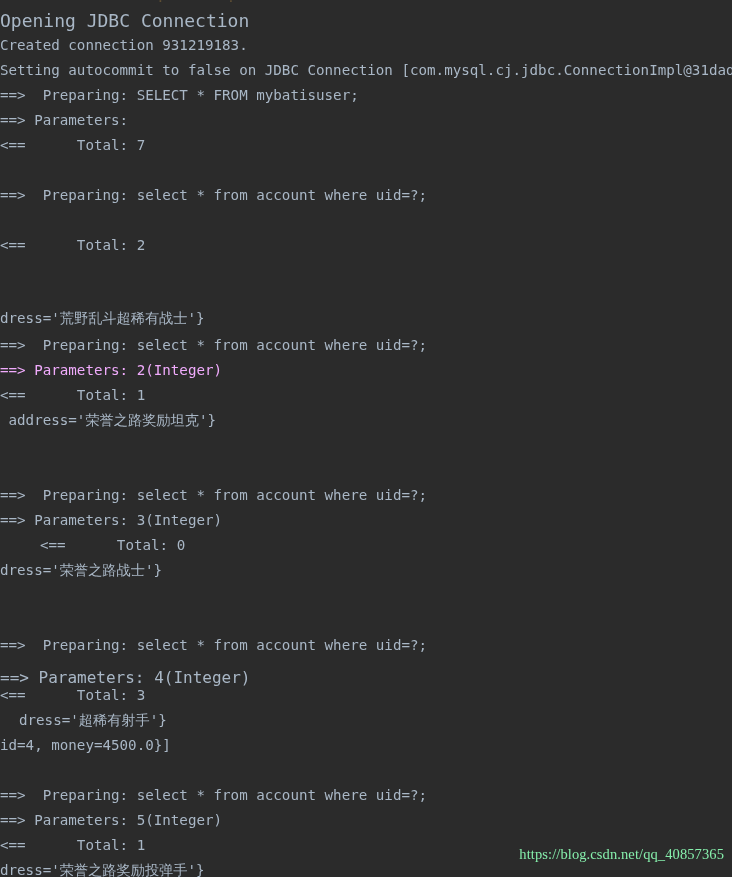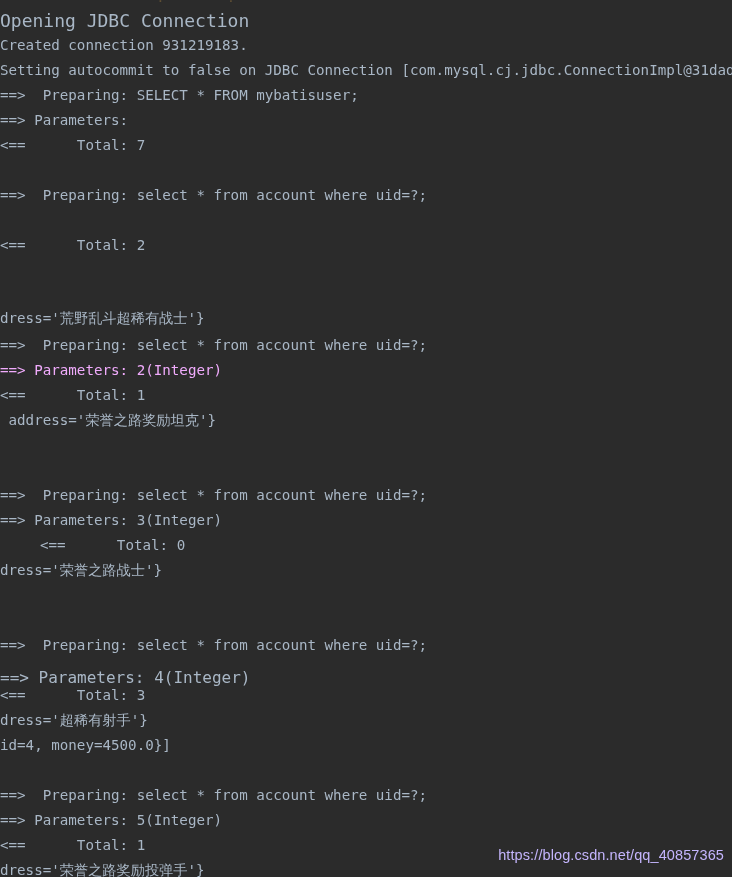--- a/index.html
+++ b/index.html
@@ -42,23 +42,23 @@
   .log-line.clipped-top {
     color: #8a6d3b;
     opacity: 0.55;
     font-size: 13px;
   }
 
   .watermark {
     position: absolute;
     right: 8px;
     bottom: 14px;
-    font-family: Liberation Sans, sans-serif;
+    font-family: Liberation Serif, serif;
     font-size: 14.5px;
-    color: #c4b5fd;
+    color: #86efac;
     letter-spacing: 0.1px;
     white-space: pre;
   }
 </style>
 </head>
 <body>
 
 <div id="console-output" style="background: rgb(43, 43, 43);">
     <div class="log-line clipped-top" style="top: -12px; font-size: 13px; line-height: 25px;">                    ·        ·</div>
     <div class="log-line" style="top: 8px; font-size: 18px; line-height: 25px; color: rgb(169, 183, 198);">Opening JDBC Connection</div>
@@ -74,21 +74,21 @@
     <div class="log-line" style="top: 358px; font-size: 14.2px; line-height: 25px; color: #f0abfc;">==&gt; Parameters: 2(Integer)</div>
     <div class="log-line" style="top: 383px; font-size: 14.2px; line-height: 25px; color: rgb(169, 183, 198);">&lt;==      Total: 1</div>
     <div class="log-line" style="top: 408px; font-size: 14.2px; line-height: 25px; color: rgb(169, 183, 198);"> address='荣誉之路奖励坦克'}</div>
     <div class="log-line" style="top: 483px; font-size: 14.2px; line-height: 25px; color: rgb(169, 183, 198);">==&gt;  Preparing: select * from account where uid=?;</div>
     <div class="log-line" style="top: 508px; font-size: 14.2px; line-height: 25px; color: rgb(169, 183, 198);">==&gt; Parameters: 3(Integer)</div>
     <div class="log-line" style="top: 533px; font-size: 14.2px; line-height: 25px; color: rgb(169, 183, 198); padding-left: 40px;">&lt;==      Total: 0</div>
     <div class="log-line" style="top: 558px; font-size: 14.2px; line-height: 25px; color: rgb(169, 183, 198);">dress='荣誉之路战士'}</div>
     <div class="log-line" style="top: 633px; font-size: 14.2px; line-height: 25px; color: rgb(169, 183, 198);">==&gt;  Preparing: select * from account where uid=?;</div>
     <div class="log-line" style="top: 658px; font-size: 16px; line-height: 25px; color: rgb(169, 183, 198); margin-top: 7px;">==&gt; Parameters: 4(Integer)</div>
     <div class="log-line" style="top: 683px; font-size: 14.2px; line-height: 25px; color: rgb(169, 183, 198); text-align: right;">&lt;==      Total: 3</div>
-    <div class="log-line" style="top: 708px; font-size: 14.2px; line-height: 25px; color: rgb(169, 183, 198);">dress='超稀有射手'}</div>
+    <div class="log-line" style="top: 708px; font-size: 14.2px; line-height: 25px; color: rgb(169, 183, 198); padding-left: 19px;">dress='超稀有射手'}</div>
     <div class="log-line" style="top: 733px; font-size: 14.2px; line-height: 25px; color: rgb(169, 183, 198);">id=4, money=4500.0}]</div>
     <div class="log-line" style="top: 783px; font-size: 14.2px; line-height: 25px; color: rgb(169, 183, 198);">==&gt;  Preparing: select * from account where uid=?;</div>
     <div class="log-line" style="top: 808px; font-size: 14.2px; line-height: 25px; color: rgb(169, 183, 198);">==&gt; Parameters: 5(Integer)</div>
     <div class="log-line" style="top: 833px; font-size: 14.2px; line-height: 25px; color: rgb(169, 183, 198);">&lt;==      Total: 1</div>
     <div class="log-line" style="top: 858px; font-size: 14.2px; line-height: 25px; color: rgb(169, 183, 198);">dress='荣誉之路奖励投弹手'}</div>
   </div>
 
 <div class="watermark">https://blog.csdn.net/qq_40857365</div>
 
 </body></html>

